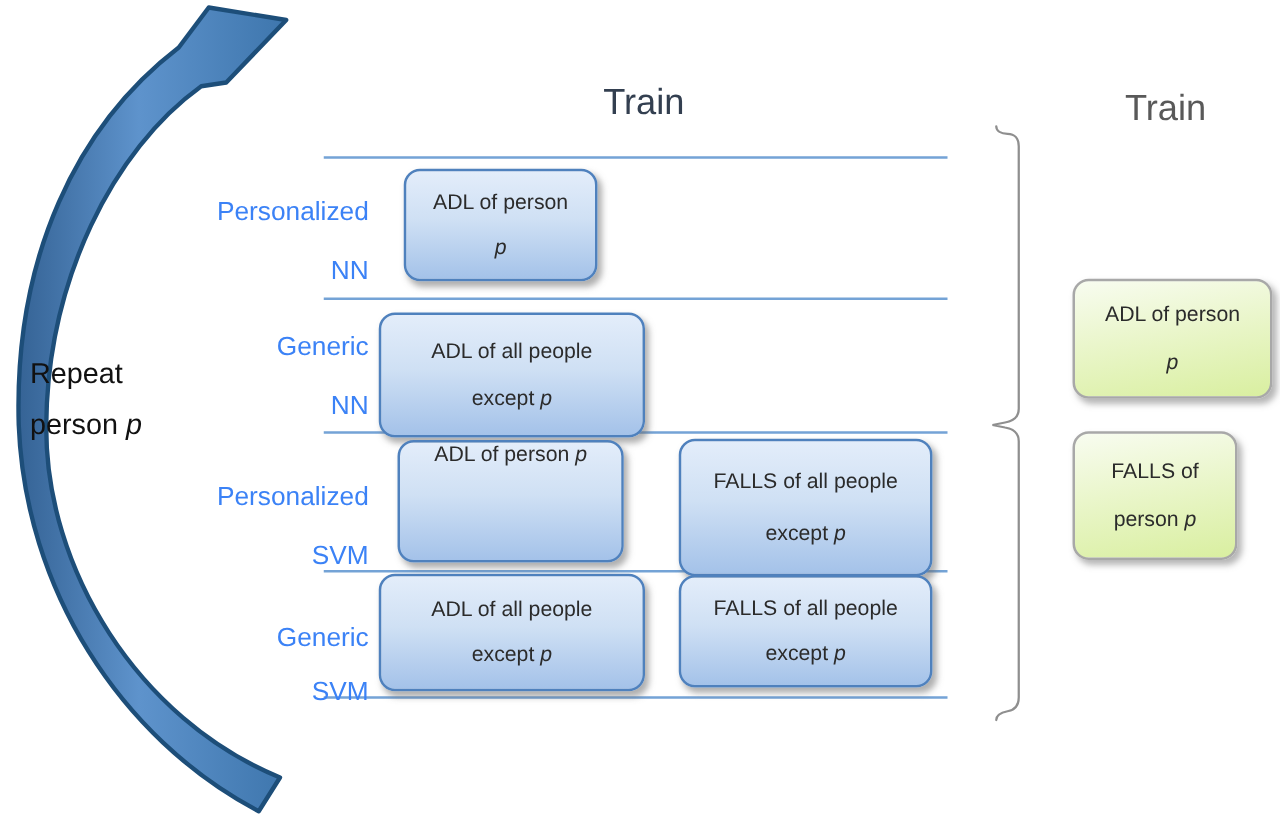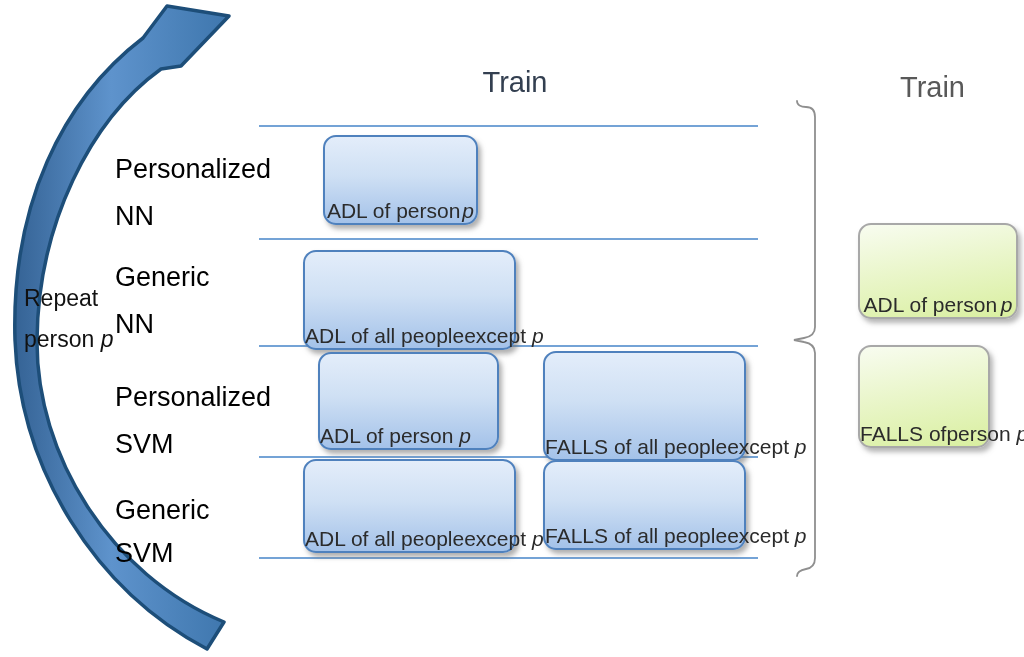--- a/index.html
+++ b/index.html
@@ -3,26 +3,26 @@
 <meta charset="utf-8">
 <style>
   html,body{margin:0;padding:0;background:#ffffff;}
   body{width:1024px;height:657px;position:relative;overflow:hidden;
        font-family:"Liberation Sans",sans-serif;color:#1a1a1a;}
   .layer{position:absolute;left:0;top:0;width:1024px;height:657px;}
   .hline{position:absolute;left:259px;width:499px;height:2px;background:#74a3d6;}
   .header{position:absolute;font-weight:normal;font-size:29px;text-align:center;}
   #train-header{left:420px;top:66px;width:190px;color:#333f50;}
   #test-header{left:860px;top:71px;width:145px;color:#595959;}
-  .row-label{position:absolute;left:115px;width:180px;text-align:left;
-             font-size:27px;line-height:47px;color:#000000;}
+  .row-label{position:absolute;left:115px;width:180px;text-align:right;
+             font-size:21px;line-height:47px;color:#3b82f6;}
   .loop-text{position:absolute;left:24px;top:278px;font-size:23px;line-height:41px;color:#111;}
   .box{position:absolute;box-sizing:border-box;border-radius:13px;
-       display:flex;flex-direction:row;justify-content:space-evenly;align-items:flex-end;
-       text-align:center;font-size:21px;color:#2b2b2b;}
+       display:flex;flex-direction:column;justify-content:space-evenly;align-items:center;
+       text-align:center;font-size:17px;color:#2b2b2b;}
   .blue{border:2px solid #4f81bd;
         background:linear-gradient(180deg,#e3edfa 0%,#cfe0f4 45%,#a4c2e9 100%);
         box-shadow:3px 4px 5px rgba(110,110,110,0.55);}
   .green{border:2px solid #a8a8a8;
          background:linear-gradient(170deg,#f8fcf0 0%,#eaf6cb 45%,#d9efa0 100%);
          box-shadow:3px 4px 5px rgba(110,110,110,0.5);}
   .single-line{justify-content:flex-start;}
   .box-line{white-space:nowrap;}
   i{font-style:italic;}
 </style>

